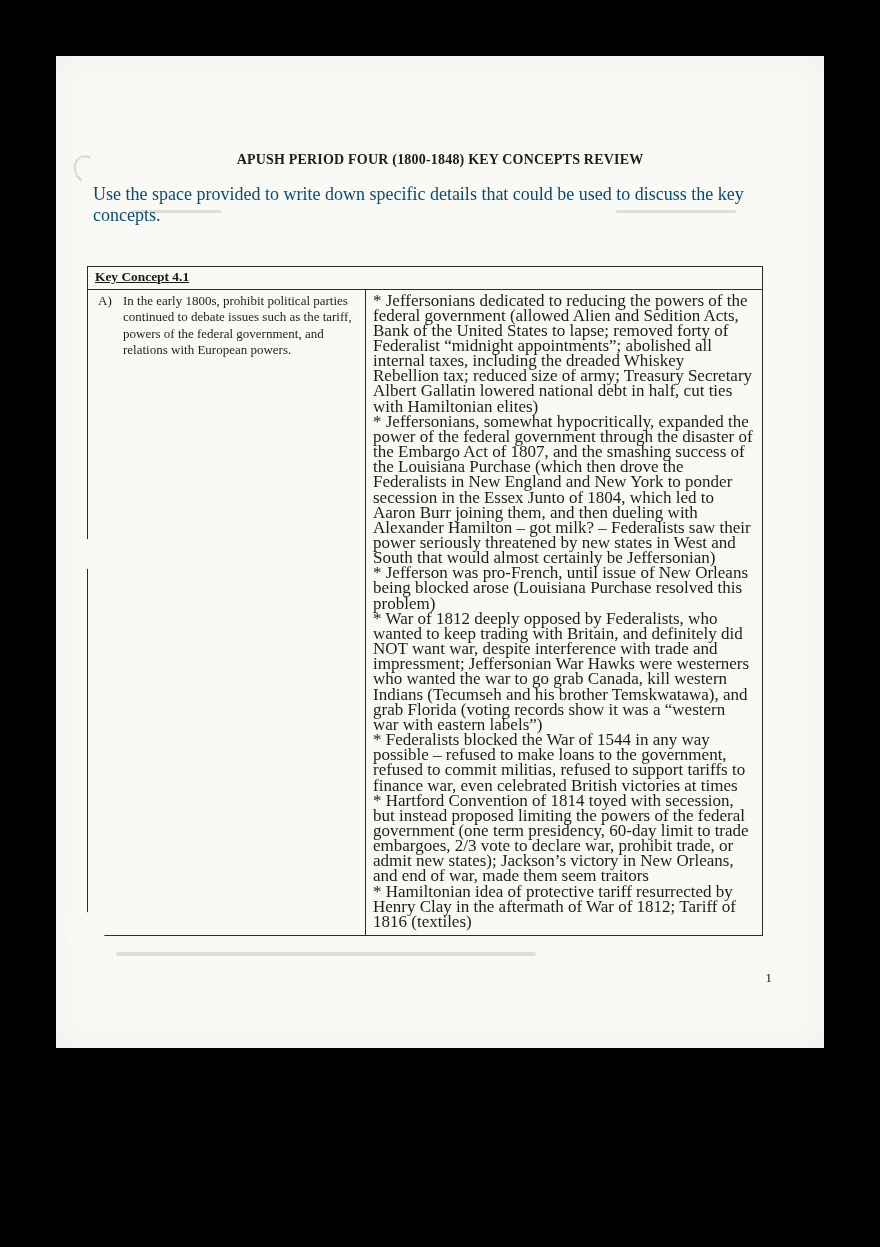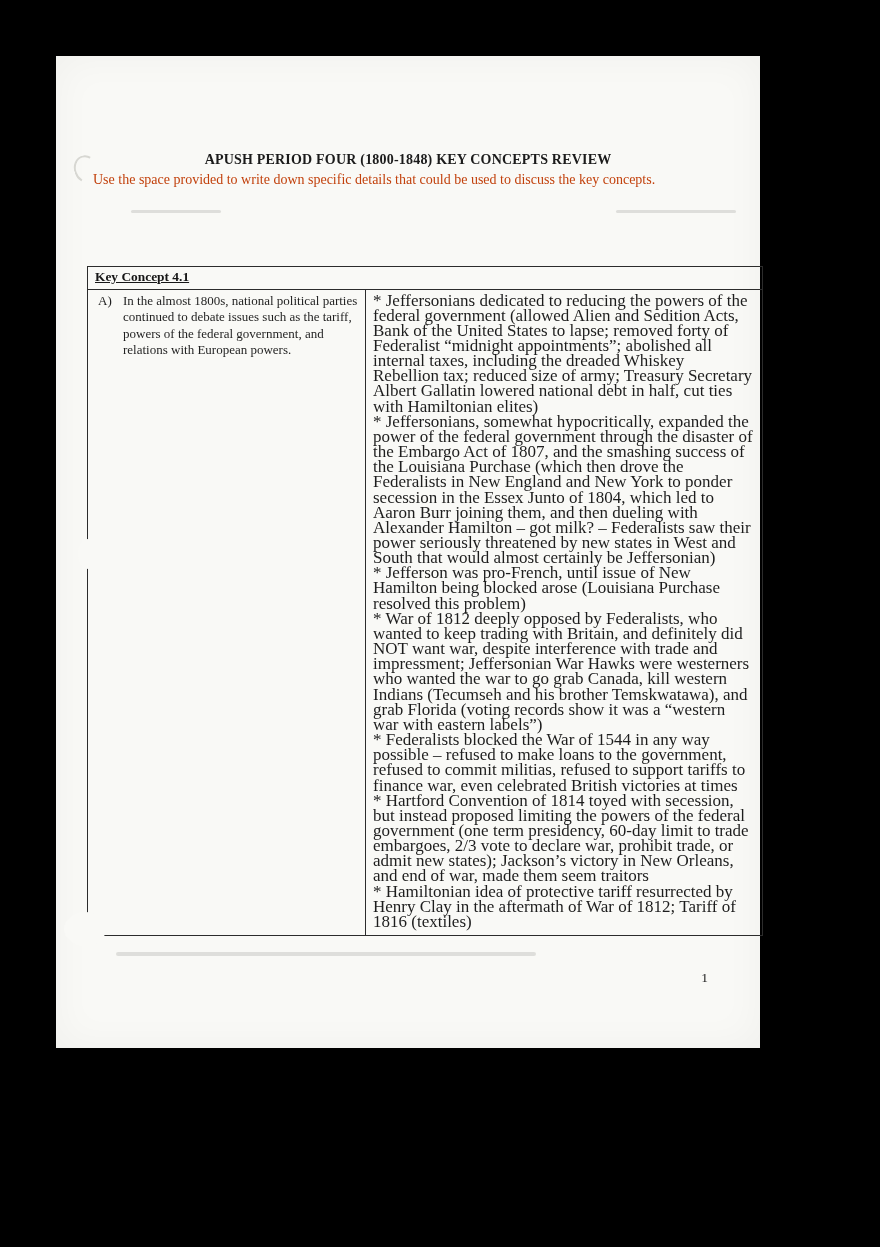--- a/index.html
+++ b/index.html
@@ -12,43 +12,43 @@
     height: 1247px;
     position: relative;
     font-family: "Liberation Serif", "DejaVu Serif", serif;
     color: #1f1f1f;
     overflow: hidden;
   }
   .scan-page {
     position: absolute;
     left: 56px;
     top: 56px;
-    width: 704px;
+    width: 768px;
     height: 992px;
     background: #f9f9f6;
     box-shadow: inset 0 0 40px rgba(0,0,0,0.04);
   }
   .doc-title {
     position: absolute;
     top: 96px;
     left: 0;
     width: 100%;
     text-align: center;
     font-size: 14px;
     font-weight: 600;
     letter-spacing: 0.2px;
     color: #1b1b1b;
   }
   .doc-instructions {
     position: absolute;
-    top: 116px;
+    top: 128px;
     left: 37px;
     width: 700px;
-    font-size: 14px;
-    color: #c2410c;
+    font-size: 18px;
+    color: #0c4a6e;
   }
   .concept-table {
     position: absolute;
     left: 31px;
     top: 170px;
     width: 676px;
     border: 1.6px solid #2c2c2c;
     box-sizing: border-box;
     background: transparent;
     margin-top: 40px;
@@ -163,27 +163,27 @@
       <div>
         <span class="kc-heading">Key Concept 4.1</span>
       </div>
     </div>
 
 
     <div class="row-body">
       <div class="col-left">
         <div class="item-row">
           <span class="item-label">A)</span>
-          <span class="item-text">In the almost 1800s, national political parties continued to debate issues such as the tariff, powers of the federal government, and relations with European powers.</span>
+          <span class="item-text">In the early 1800s, prohibit political parties continued to debate issues such as the tariff, powers of the federal government, and relations with European powers.</span>
         </div>
       </div>
       <div class="col-right">
         <p>* Jeffersonians dedicated to reducing the powers of the federal government (allowed Alien and Sedition Acts, Bank of the United States to lapse; removed forty of Federalist “midnight appointments”; abolished all internal taxes, including the dreaded Whiskey Rebellion tax; reduced size of army; Treasury Secretary Albert Gallatin lowered national debt in half, cut ties with Hamiltonian elites)</p>
         <p>* Jeffersonians, somewhat hypocritically, expanded the power of the federal government through the disaster of the Embargo Act of 1807, and the smashing success of the Louisiana Purchase (which then drove the Federalists in New England and New York to ponder secession in the Essex Junto of 1804, which led to Aaron Burr joining them, and then dueling with Alexander Hamilton – got milk? – Federalists saw their power seriously threatened by new states in West and South that would almost certainly be Jeffersonian)</p>
-        <p>* Jefferson was pro-French, until issue of New Hamilton being blocked arose (Louisiana Purchase resolved this problem)</p>
+        <p>* Jefferson was pro-French, until issue of New Orleans being blocked arose (Louisiana Purchase resolved this problem)</p>
         <p>* War of 1812 deeply opposed by Federalists, who wanted to keep trading with Britain, and definitely did NOT want war, despite interference with trade and impressment; Jeffersonian War Hawks were westerners who wanted the war to go grab Canada, kill western Indians (Tecumseh and his brother Temskwatawa), and grab Florida (voting records show it was a “western war with eastern labels”)</p>
         <p>* Federalists blocked the War of 1544 in any way possible – refused to make loans to the government, refused to commit militias, refused to support tariffs to finance war, even celebrated British victories at times</p>
         <p>* Hartford Convention of 1814 toyed with secession, but instead proposed limiting the powers of the federal government (one term presidency, 60-day limit to trade embargoes, 2/3 vote to declare war, prohibit trade, or admit new states); Jackson’s victory in New Orleans, and end of war, made them seem traitors</p>
         <p>* Hamiltonian idea of protective tariff resurrected by Henry Clay in the aftermath of War of 1812; Tariff of 1816 (textiles)</p>
       </div>
     </div>
 
   </div>
 
   <div class="smudge smudge-bottom"></div>

